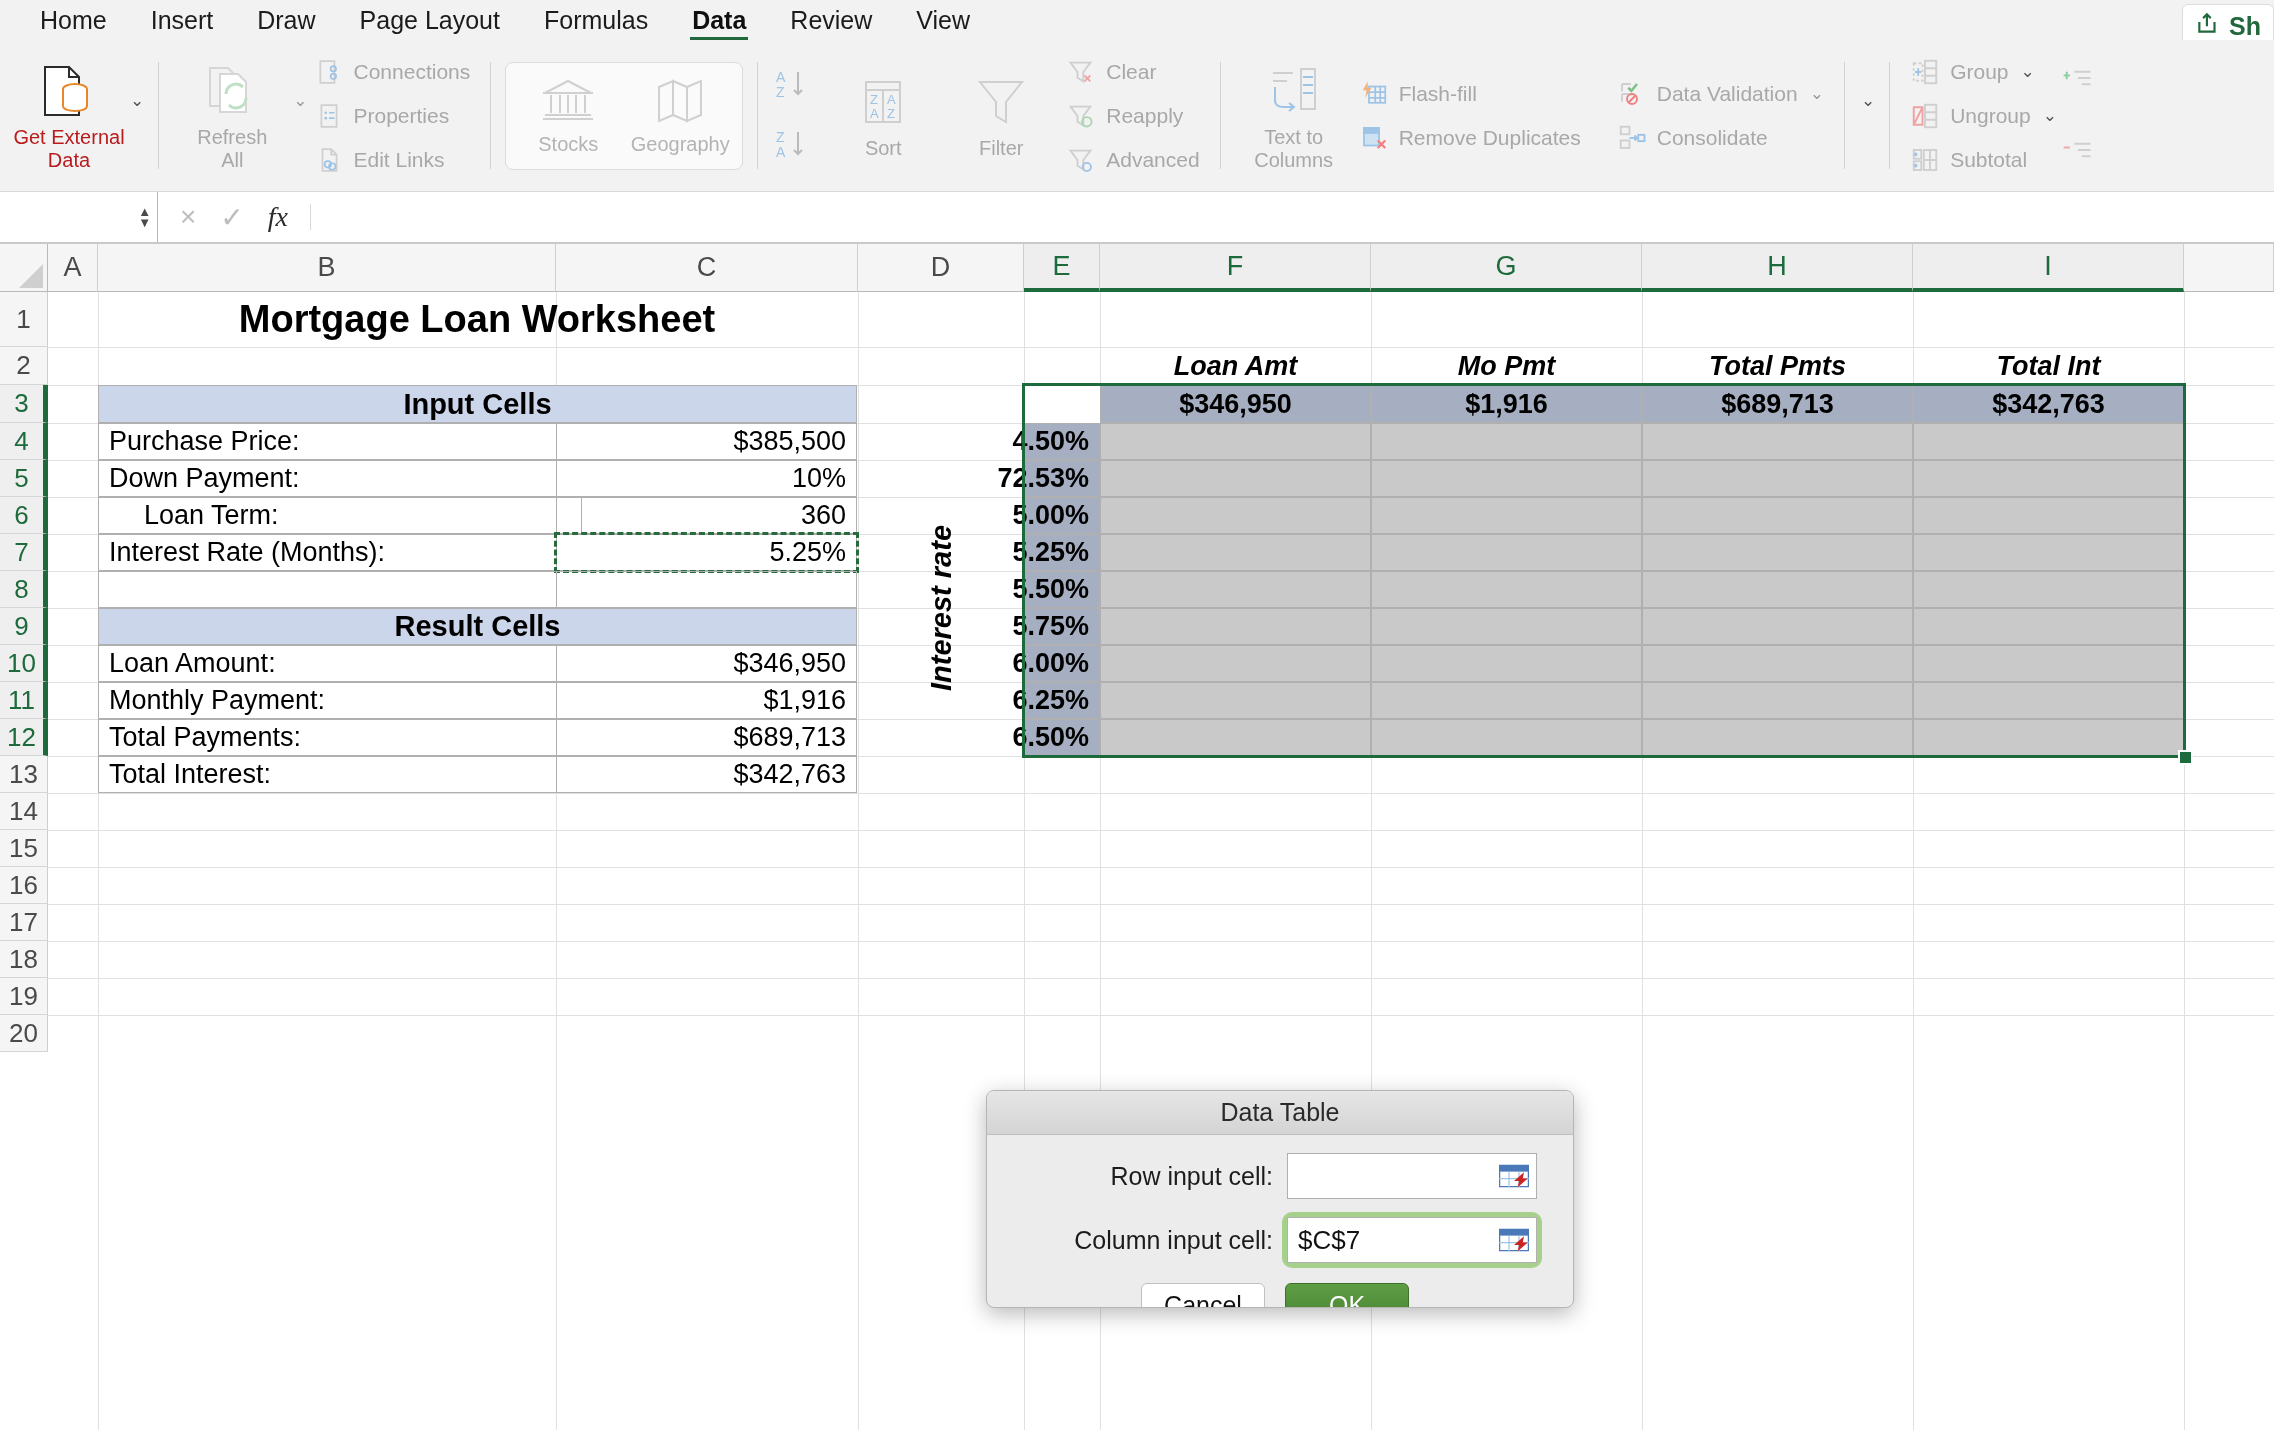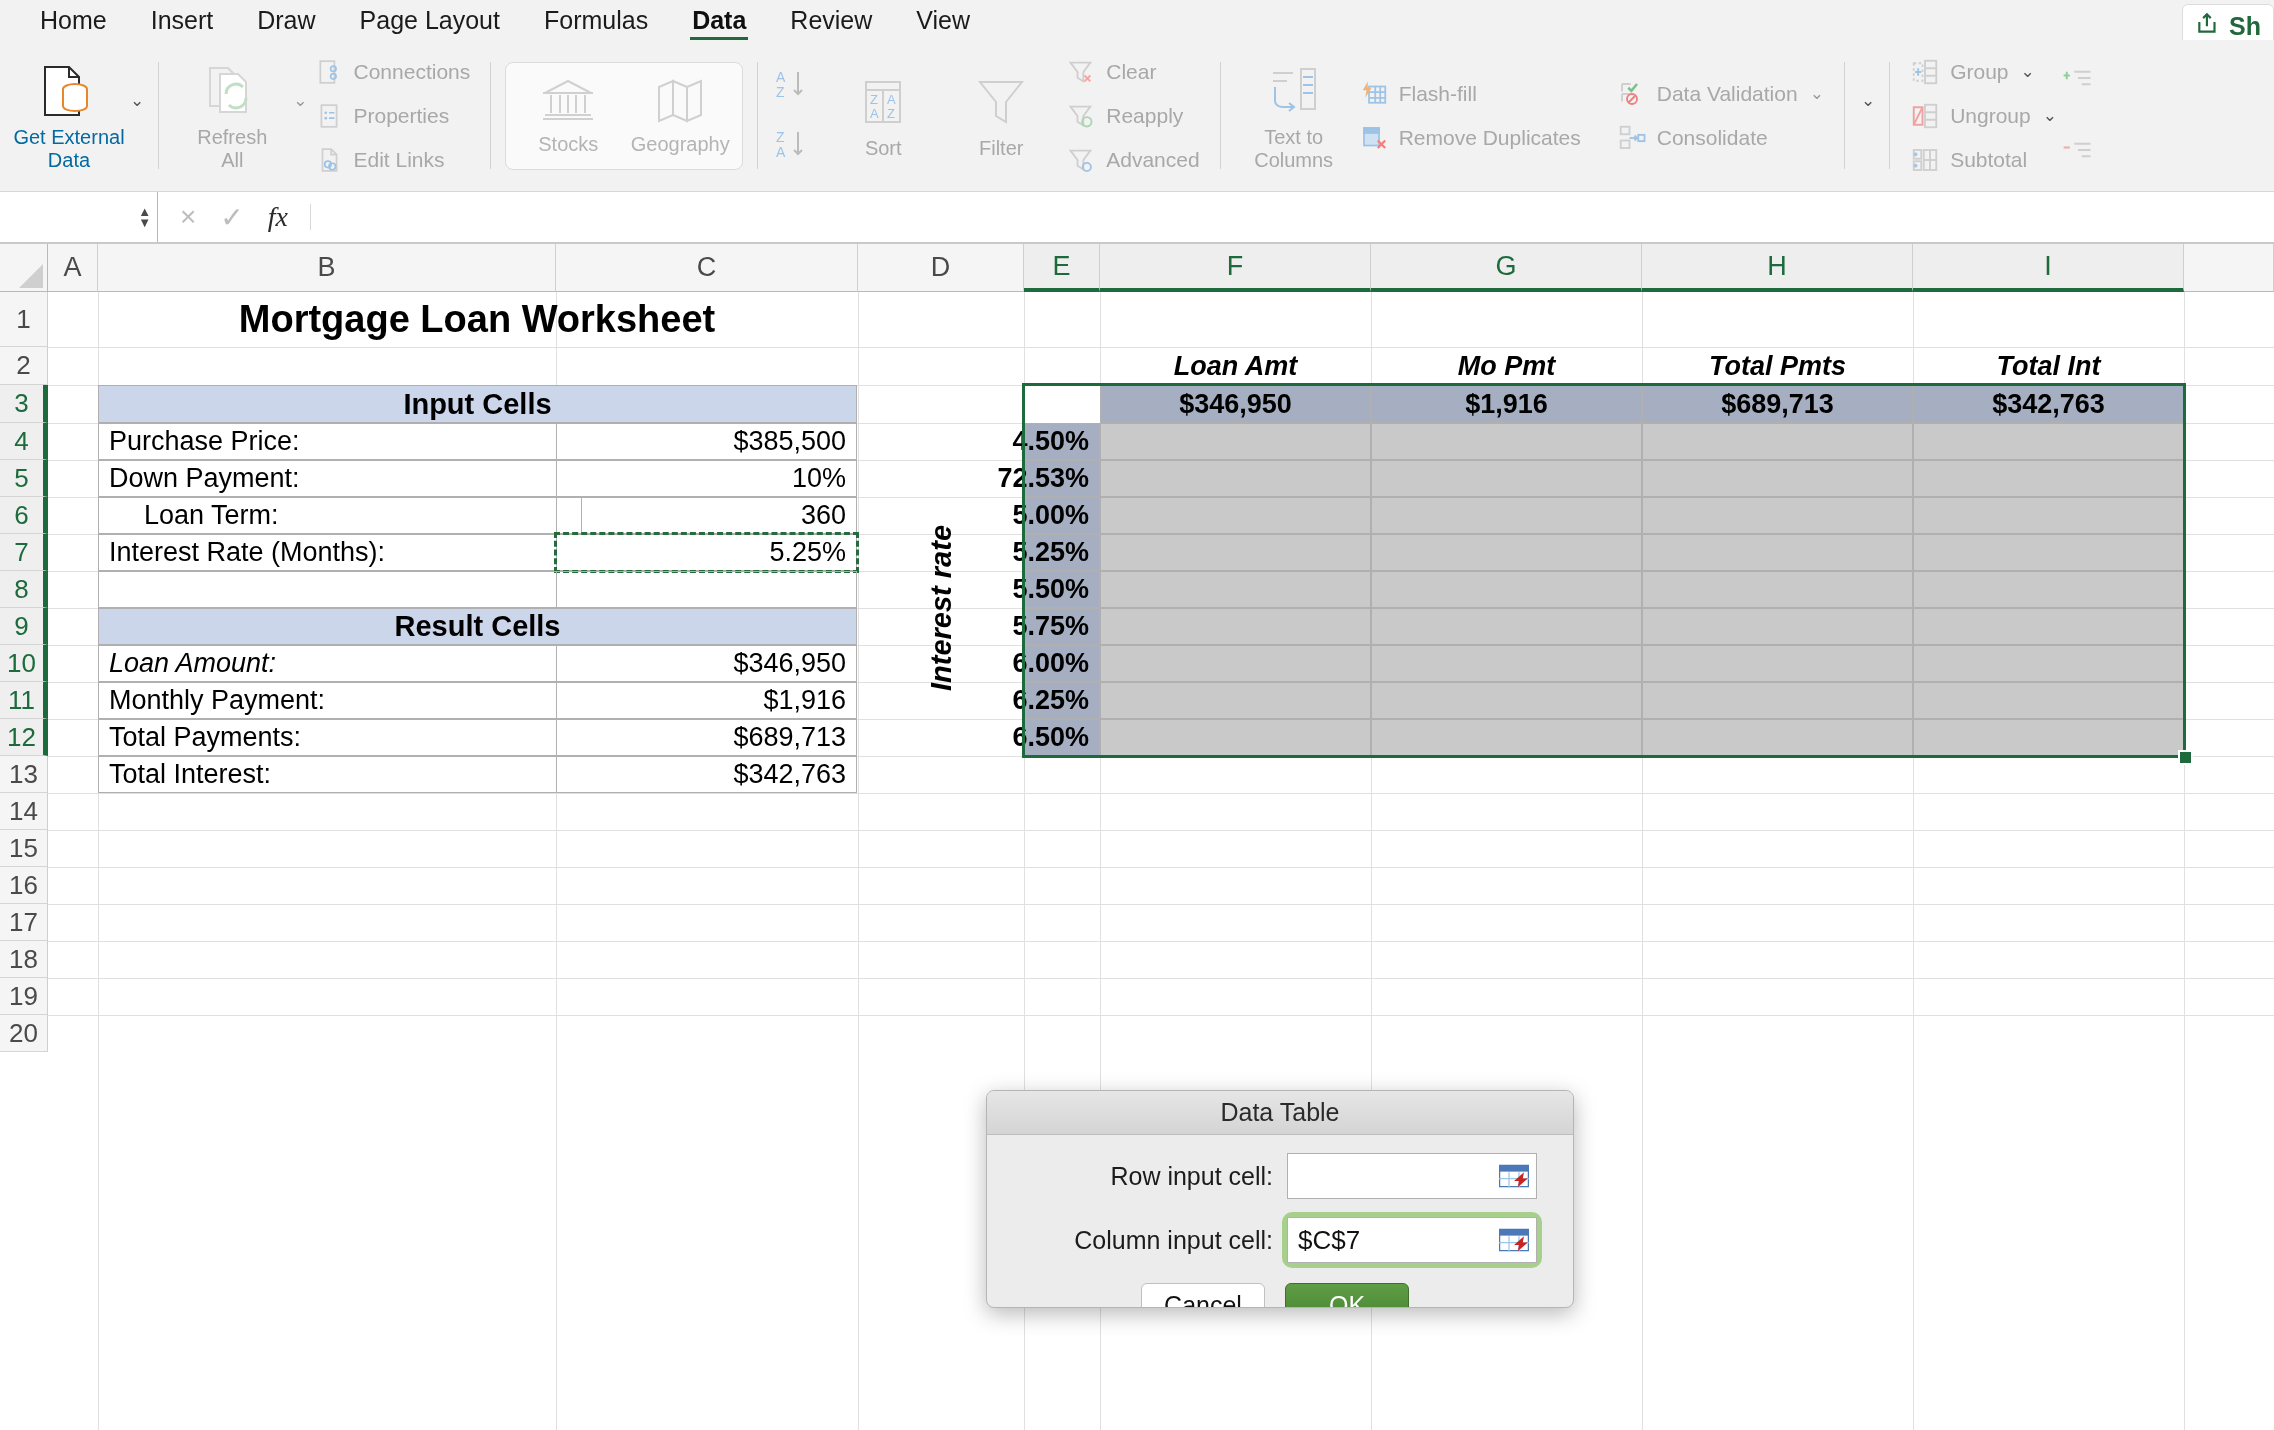--- a/index.html
+++ b/index.html
@@ -40,21 +40,21 @@
     background: #f2f2f2; border-bottom: 1px solid #d8d8d8;
     display: flex; align-items: stretch;
   }
   .rgroup { display: flex; align-items: center; padding: 0 10px; position: relative; }
   .rsep { width: 1px; background: #d2d2d2; margin: 22px 4px; align-self: stretch; }
 
   .bigbtn {
     display: flex; flex-direction: column; align-items: center; justify-content: center;
     width: 118px; height: 140px; gap: 4px;
   }
-  .bigbtn .lbl { font-size: 20px; text-align: center; line-height: 1.15; color: #0369a1; }
+  .bigbtn .lbl { font-size: 20px; text-align: center; line-height: 1.15; color: #b91c1c; }
   .bigbtn.dim .lbl { color: #a8a8a8; }
   .bigbtn .ico { height: 62px; display: flex; align-items: center; justify-content: center; }
 
   .smallrow { display: flex; flex-direction: column; justify-content: center; gap: 10px; height: 140px; }
   .smallbtn { display: flex; align-items: center; gap: 10px; height: 34px; padding: 0 6px; }
   .smallbtn .lbl { font-size: 21px; color: #a8a8a8; white-space: nowrap; }
   .smallbtn .ico { width: 30px; height: 30px; display: flex; align-items: center; justify-content: center; flex: 0 0 30px; }
   .chev { font-size: 17px; color: #9a9a9a; margin-left: 2px; }
   .chev.dark { color: #555; }
 
@@ -613,21 +613,21 @@
 
       <div class="cell bordered" style="left:50px;top:242px;width:459px;height:37px;">Interest Rate (Months):</div>
       <div class="cell r bordered" style="left:508px;top:242px;width:301px;height:37px;">5.25%</div>
       <div class="marching" style="left:506px;top:240px;width:305px;height:41px;"></div>
 
       <div class="cell bordered" style="left:50px;top:279px;width:459px;height:37px;"></div>
       <div class="cell bordered" style="left:508px;top:279px;width:301px;height:37px;"></div>
 
       <div class="cell c band bordered" style="left:50px;top:316px;width:759px;height:37px;">Result Cells</div>
 
-      <div class="cell bordered" style="left:50px;top:353px;width:459px;height:37px;font-style:italic;">Loan Amount:</div>
+      <div class="cell bordered" style="left:50px;top:353px;width:459px;height:37px;">Loan Amount:</div>
       <div class="cell r bordered" style="left:508px;top:353px;width:301px;height:37px;">$346,950</div>
 
       <div class="cell bordered" style="left:50px;top:390px;width:459px;height:37px;">Monthly Payment:</div>
       <div class="cell r bordered" style="left:508px;top:390px;width:301px;height:37px;">$1,916</div>
 
       <div class="cell bordered" style="left:50px;top:427px;width:459px;height:37px;">Total Payments:</div>
       <div class="cell r bordered" style="left:508px;top:427px;width:301px;height:37px;">$689,713</div>
 
       <div class="cell bordered" style="left:50px;top:464px;width:459px;height:37px;">Total Interest:</div>
       <div class="cell r bordered" style="left:508px;top:464px;width:301px;height:37px;">$342,763</div>

